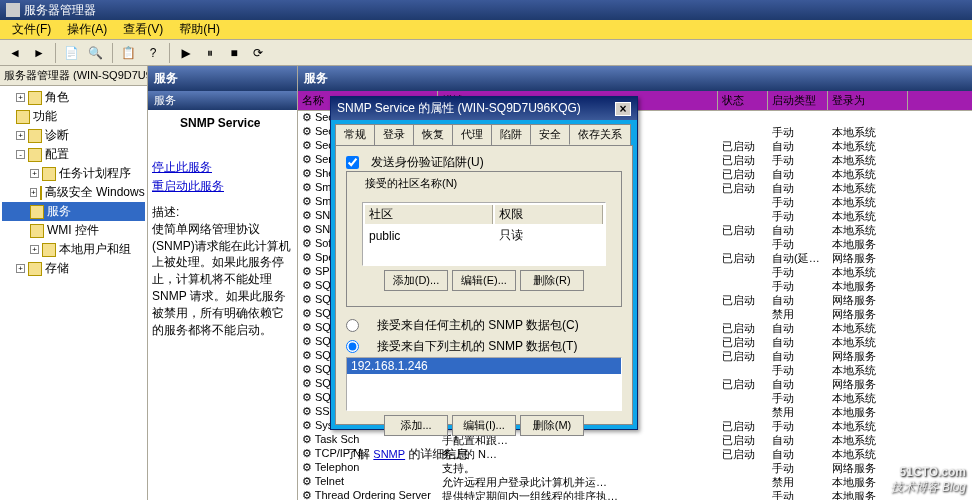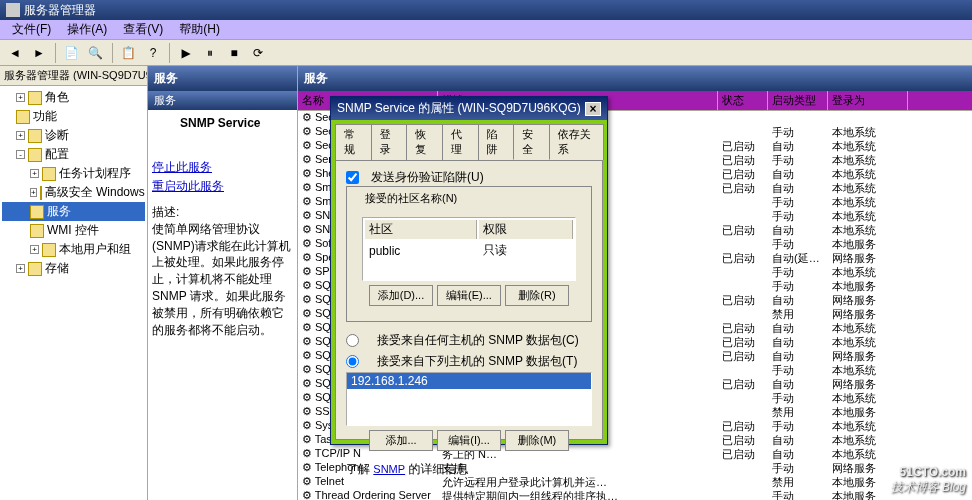--- a/index.html
+++ b/index.html
@@ -1,19 +1,19 @@
 <!DOCTYPE html>
 <html><head>
 <meta charset="utf-8">
 <style>
 * { margin: 0; padding: 0; box-sizing: border-box; font-family: "SimSun", "Microsoft YaHei", sans-serif; font-size: 12px; }
 body { background: #d4d0c8; width: 972px; height: 500px; overflow: hidden; position: relative; }
 .titlebar { background: linear-gradient(#3b5998, #1f3a6d); color: #fff; height: 20px; padding: 2px 6px; display: flex; align-items: center; }
 .titlebar-icon { width: 14px; height: 14px; background: #ccc; margin-right: 4px; }
-.menubar { background: #c4b5fd; height: 20px; display: flex; align-items: center; padding: 0 4px; border-bottom: 1px solid #aca899; }
+.menubar { background: #fde047; height: 20px; display: flex; align-items: center; padding: 0 4px; border-bottom: 1px solid #aca899; }
 .menubar span { padding: 2px 8px; cursor: default; }
 .toolbar { background: #ece9d8; height: 26px; display: flex; align-items: center; padding: 0 4px; border-bottom: 1px solid #aca899; gap: 2px; }
 .tbtn { width: 22px; height: 22px; border: 1px solid transparent; display: flex; align-items: center; justify-content: center; }
 .sep { width: 1px; height: 20px; background: #aca899; margin: 0 3px; }
 .main { display: flex; height: 434px; }
 .treepane { width: 148px; background: #fff; border-right: 1px solid #aca899; overflow: auto; }
 .treehdr { background: #ece9d8; font-size: 11px; padding: 2px 4px; border-bottom: 1px solid #aca899; white-space: nowrap; overflow: hidden; }
 .tree { padding: 2px; }
 .tnode { padding: 1px 2px; white-space: nowrap; display: flex; align-items: center; gap: 3px; }
 .tnode .exp { width: 9px; height: 9px; border: 1px solid #888; font-size: 8px; line-height: 7px; text-align: center; cursor: pointer; }
@@ -27,21 +27,21 @@
 .midlinks { padding: 2px 4px; margin-top: 20px; }
 .midlinks a { color: #0000cc; text-decoration: underline; display: block; padding: 1px 0; }
 .middesc { padding: 6px 4px; line-height: 1.4; }
 .rightpane { flex: 1; background: #fff; position: relative; display: flex; flex-direction: column; overflow: hidden;}
 .listhdr { display: flex; background: #a21caf; border-bottom: 1px solid #aca899; }
 .listhdr > div { border-right: 1px solid #aca899; padding: 2px 4px; font-size: 11px; }
 .col-name { width: 140px; } .col-desc { width: 280px; } .col-state { width: 50px; } .col-start { width: 60px; } .col-logon { width: 80px; }
 .listbody { flex: 1; overflow: hidden; }
 .row { display: flex; padding: 0; height: 14px; white-space: nowrap; }
 .row > div { overflow: hidden; padding: 0 4px; font-size: 11px; }
-.dialog { position: absolute; left: 330px; top: 96px; width: 278px; background: #84cc16; border: 1px solid #0a246a; box-shadow: 2px 2px 4px rgba(0,0,0,0.4); }
+.dialog { position: absolute; left: 330px; top: 96px; width: 308px; background: #0ea5e9; border: 1px solid #0a246a; box-shadow: 2px 2px 4px rgba(0,0,0,0.4); }
 .dlg-title { background: linear-gradient(#0a246a, #3b5998); color: #fff; padding: 3px 6px; font-size: 11px; display: flex; justify-content: space-between; align-items: center; }
 .dlg-close { width: 16px; height: 14px; background: #d4d0c8; border: 1px solid #fff; color: #000; text-align: center; line-height: 12px; font-weight: bold; cursor: pointer; }
 .tabs { display: flex; padding: 4px 4px 0 4px; }
 .tab { padding: 2px 8px; border: 1px solid #888; background: #ece9d8; border-bottom: none; margin-right: -1px; position: relative; font-size: 11px; cursor: pointer; }
 .tab.active { background: #ece9d8; border-bottom: 1px solid #ece9d8; z-index: 2; }
 .tabpanel { margin: 0 4px 4px 4px; border: 1px solid #888; padding: 8px 10px 6px 10px; background: #ece9d8; height: 280px; }
 .chk { display: flex; align-items: center; gap: 12px; margin-bottom: 0; font-size: 11px; }
 .grp { border: 1px solid #888; padding: 15px; margin-bottom: 8px; }
 .grp-label { font-size: 11px; position: relative; top: -11px; background: #ece9d8; padding: 0 3px; display: inline-block; }
 .commlist { width: 100%; border: 1px inset #fff; background: #fff; font-size: 11px; }

